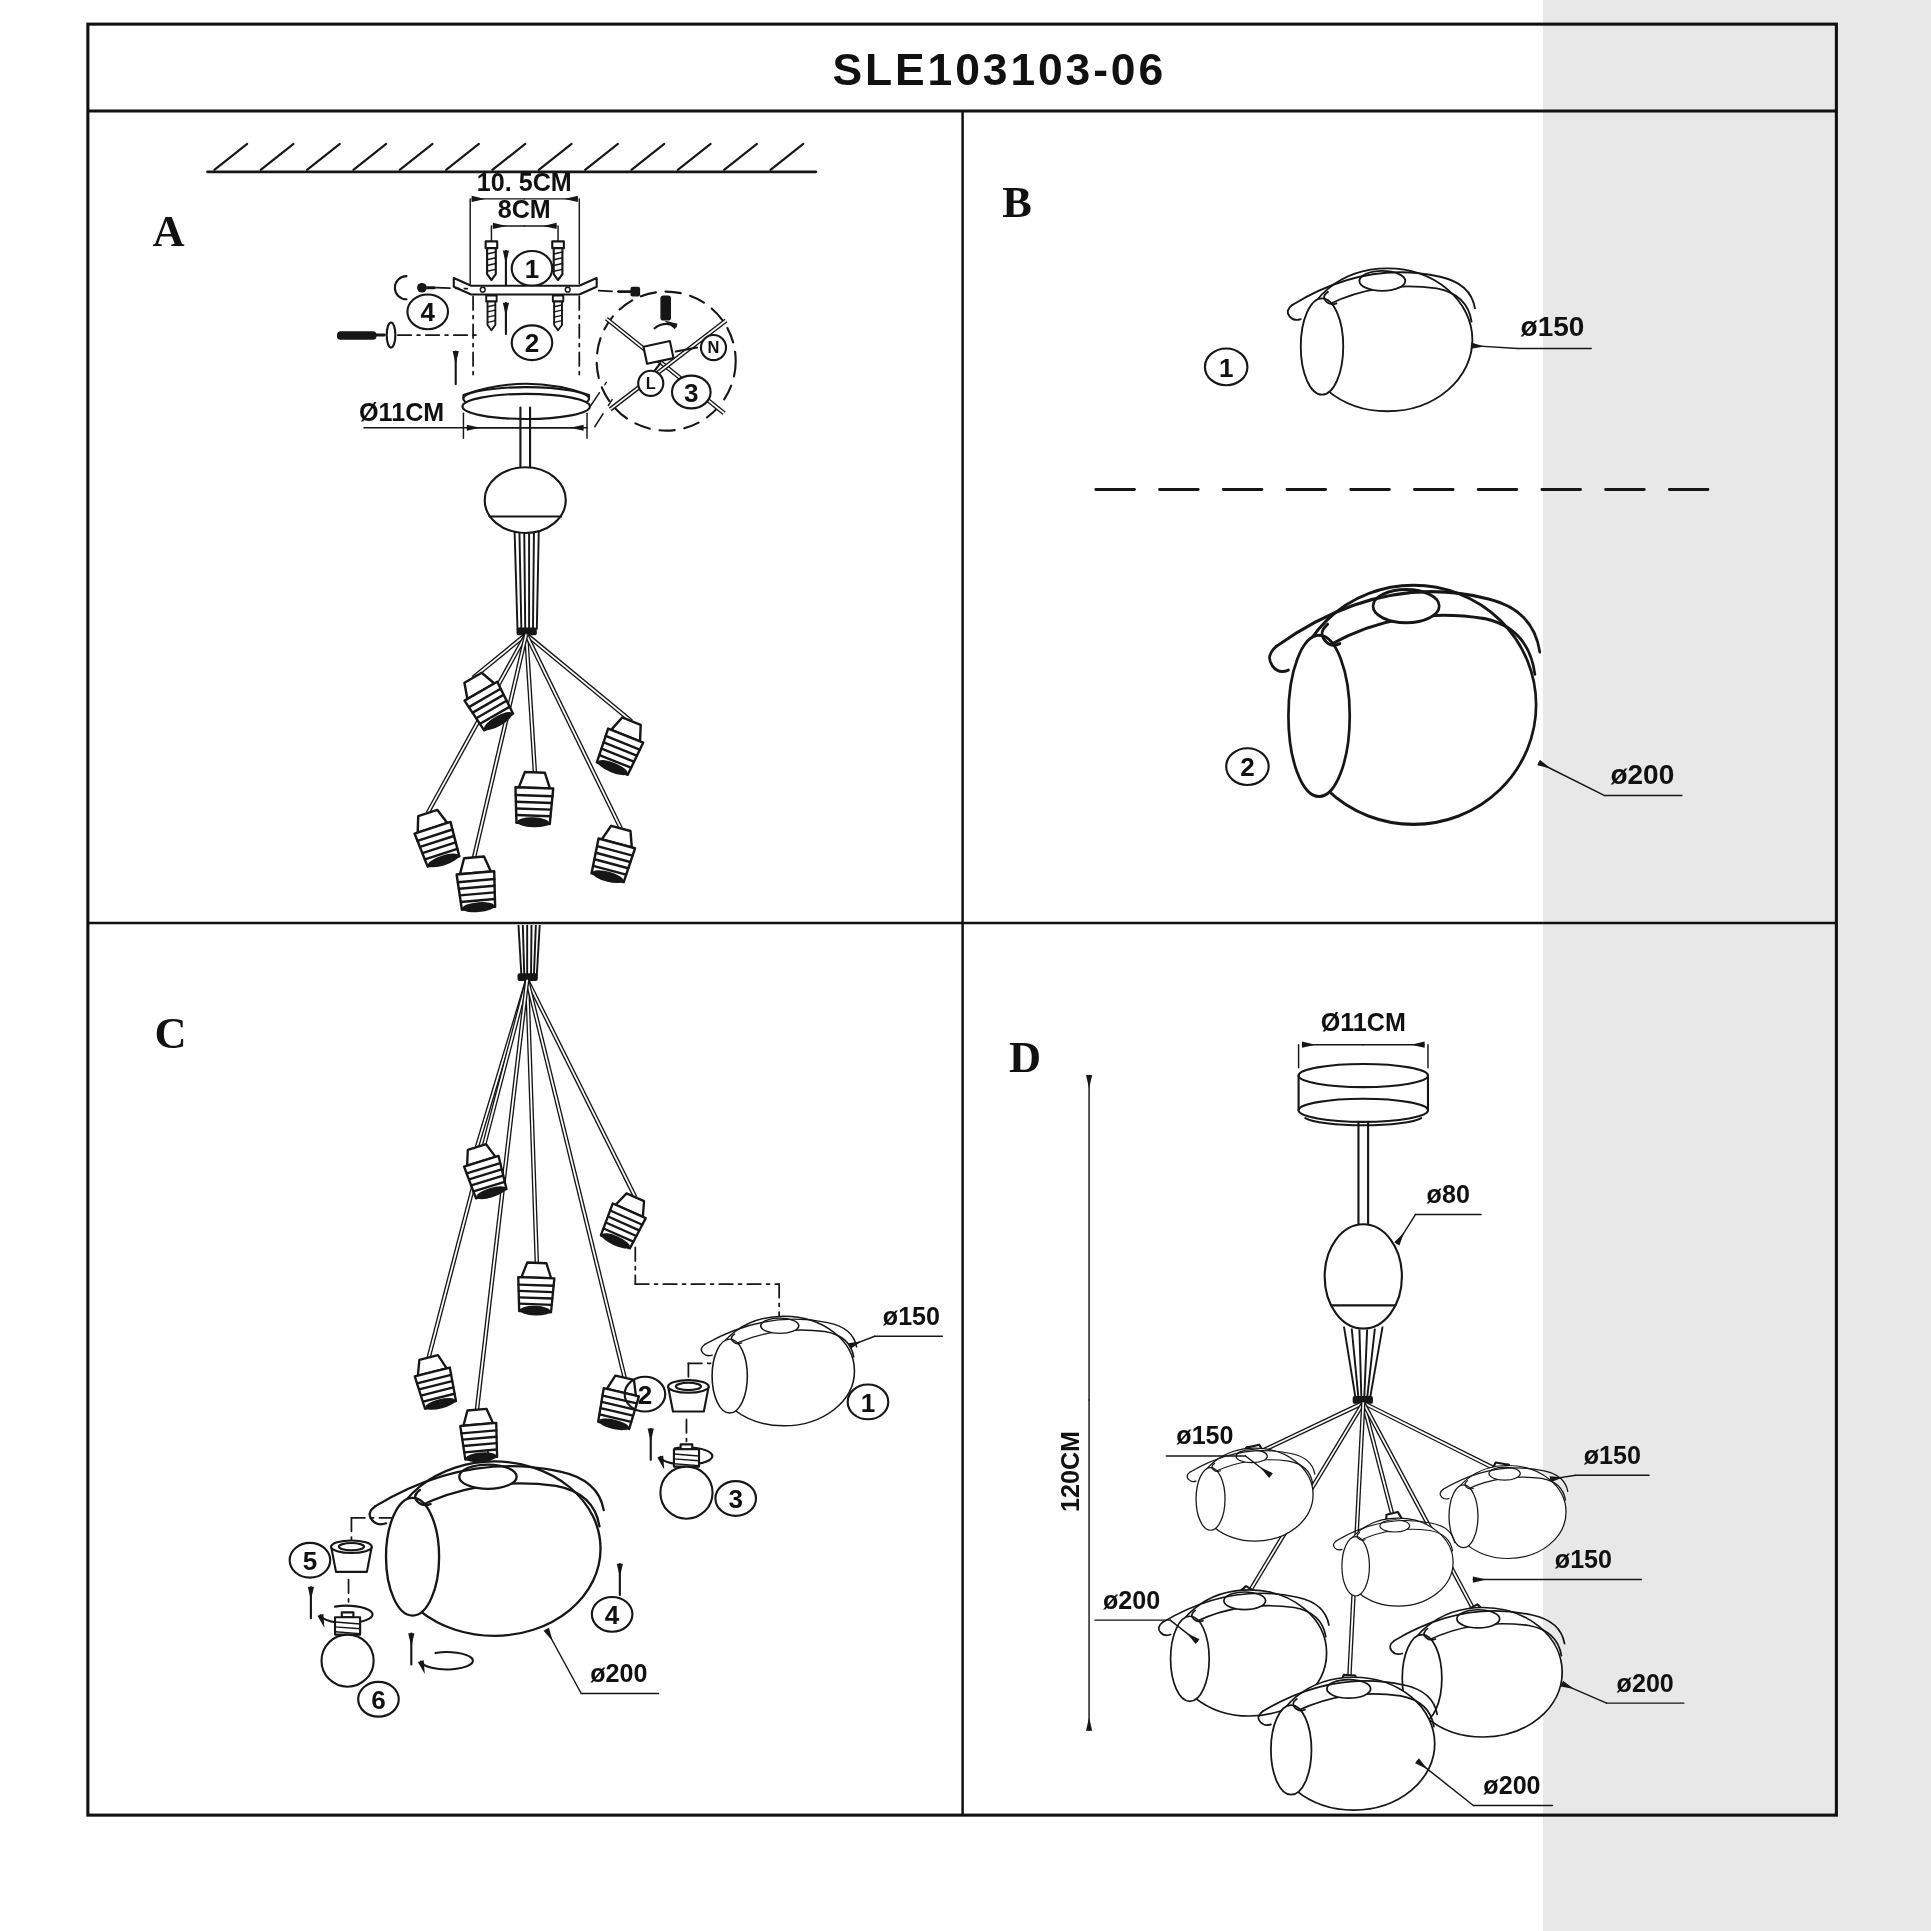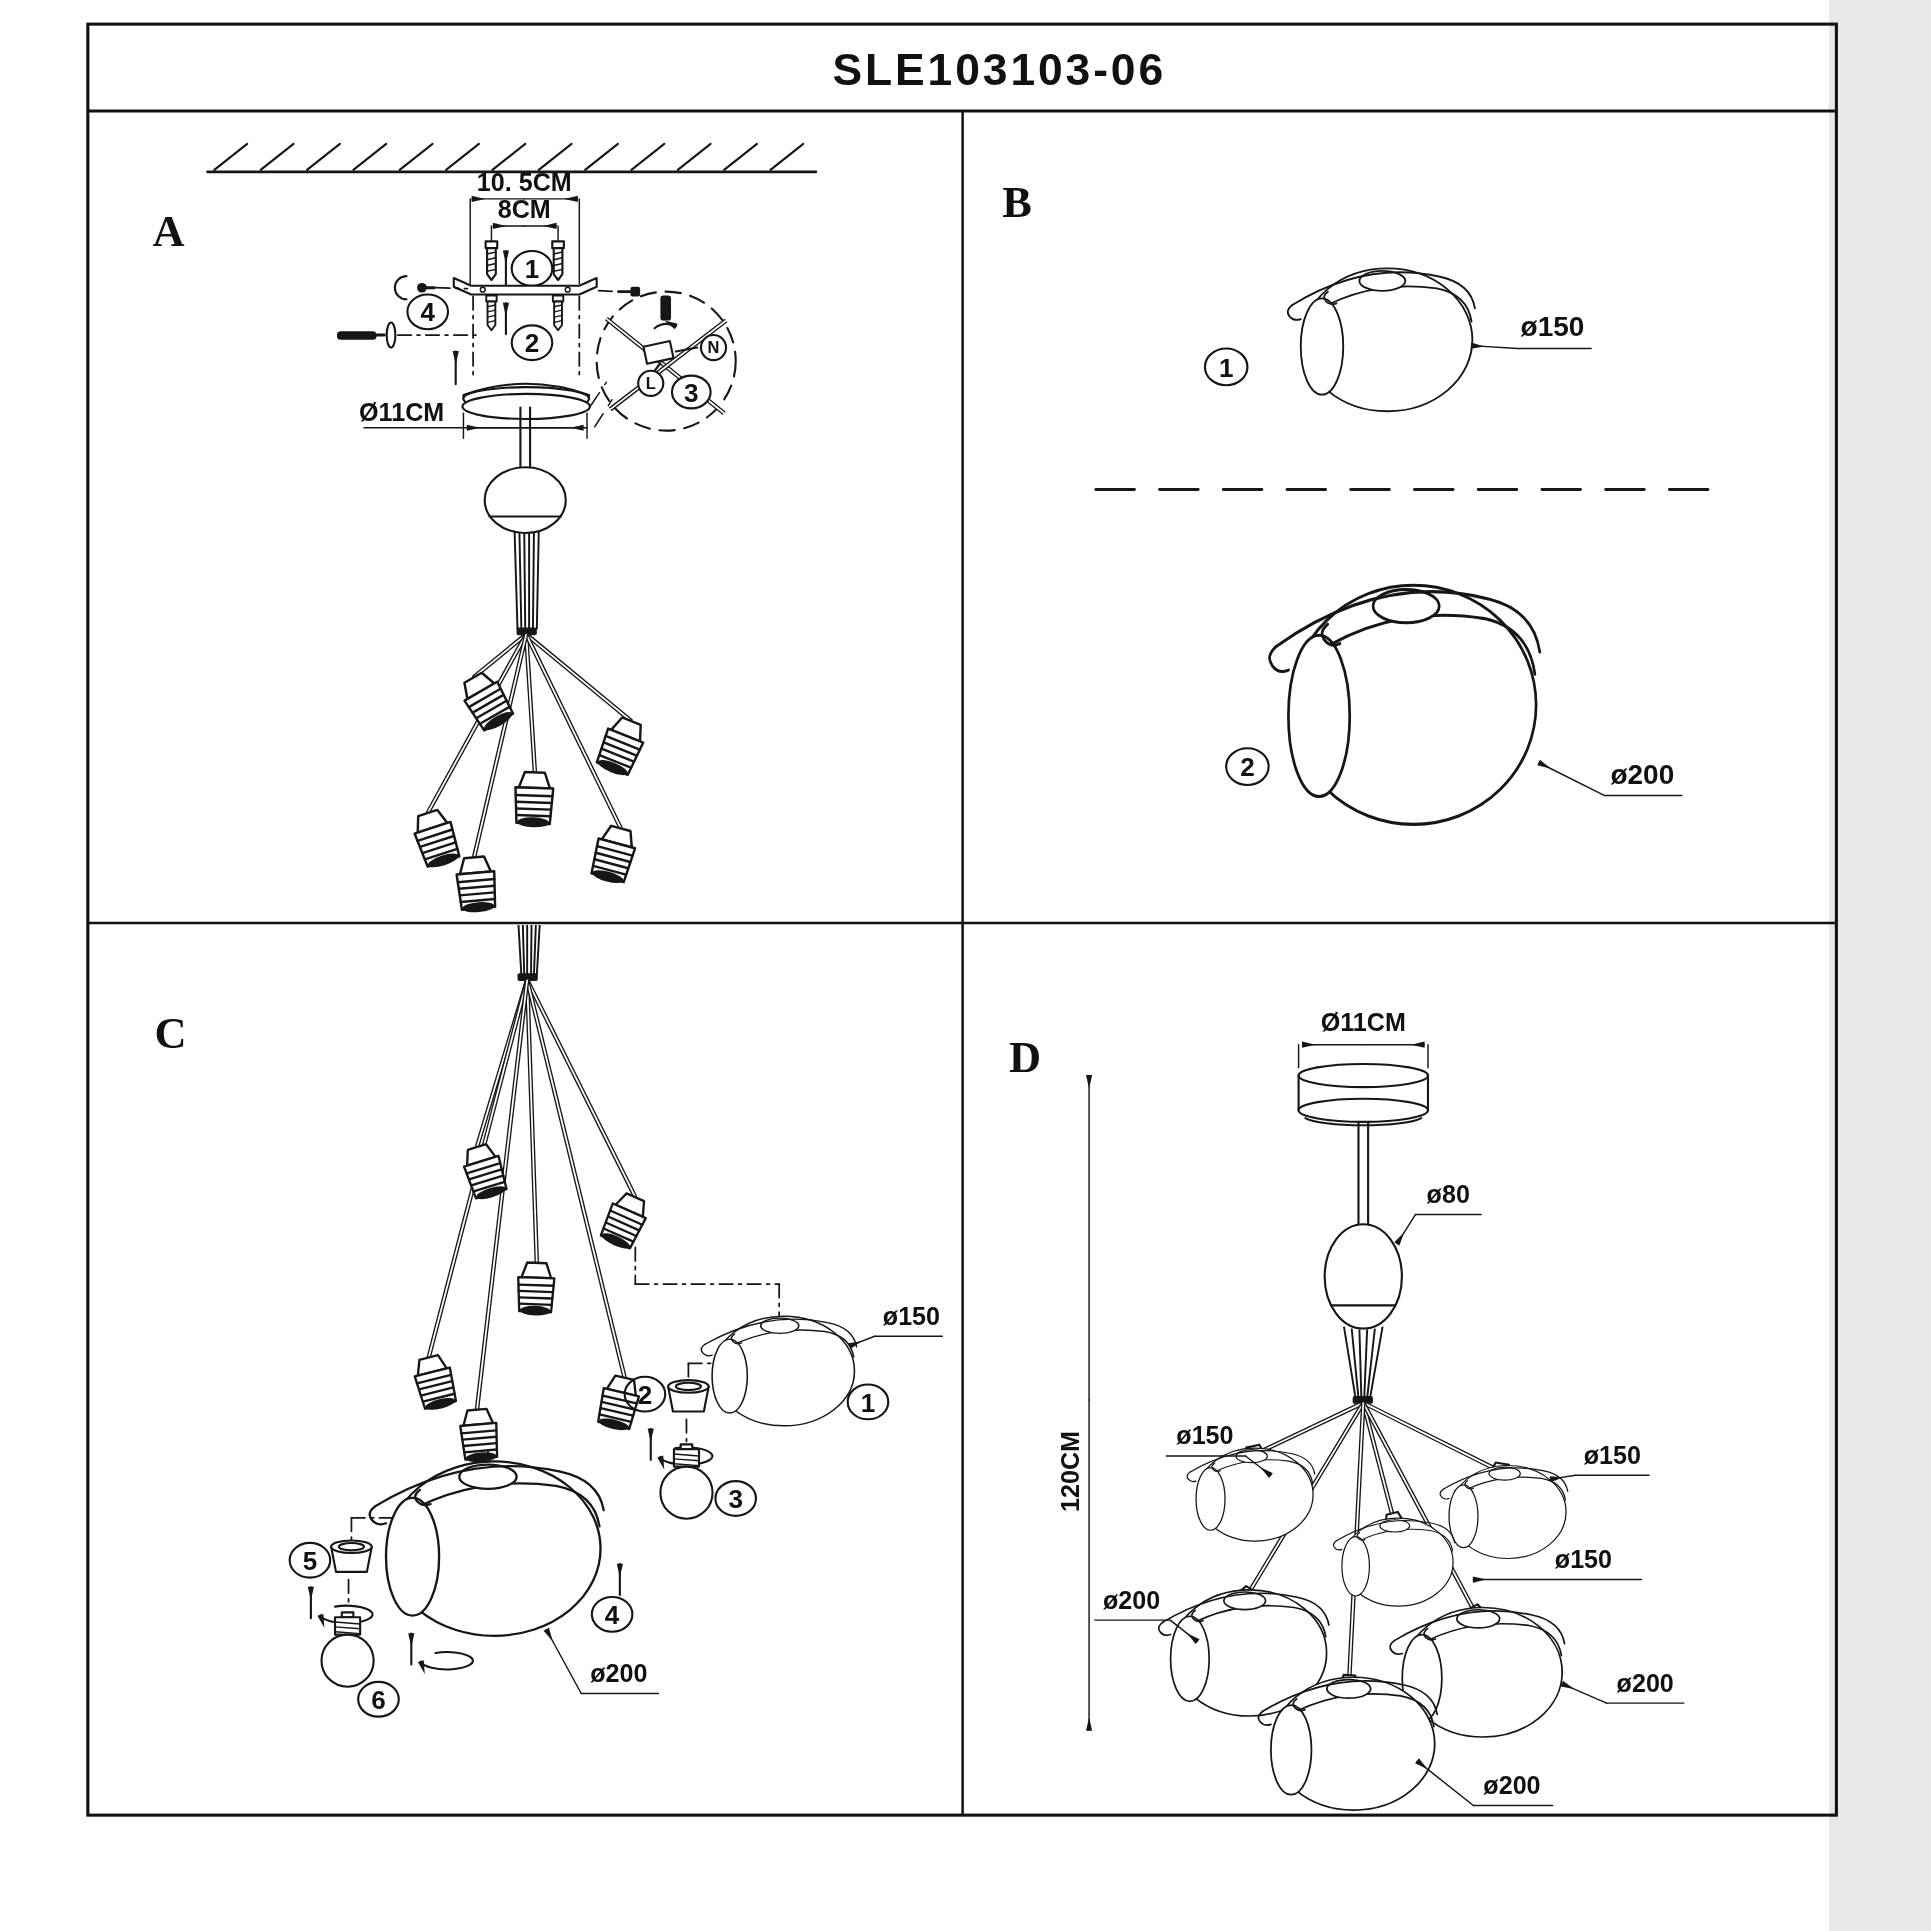--- a/index.html
+++ b/index.html
@@ -1,16 +1,16 @@
 <!DOCTYPE html>
 <html><head>
 <meta charset="utf-8">
 <style>
   html,body{margin:0;padding:0;background:#e8e8e8;}
-  .page{position:relative;width:1829px;height:1931px;background:#ffffff;font-family:"Liberation Sans",sans-serif;}
+  .page{position:relative;width:1543px;height:1931px;background:#ffffff;font-family:"Liberation Sans",sans-serif;}
   svg{position:absolute;left:0;top:0;}
   .s  {stroke:#161616;fill:none;stroke-width:2.2;stroke-linecap:round;stroke-linejoin:round;}
   .sf {stroke:#161616;fill:#ffffff;stroke-width:2.2;stroke-linejoin:round;}
   .thin{stroke-width:1.5;}
   .thick{stroke-width:3;}
   .bd {stroke:#111;fill:none;}
   .dd {stroke-dasharray:14 6 3 6;stroke-width:1.8;}
   .dash{stroke-dasharray:16 10;}
   .dashlong{stroke-dasharray:40 26;stroke-width:3;}
   .fillk{fill:#161616;stroke:none;}

